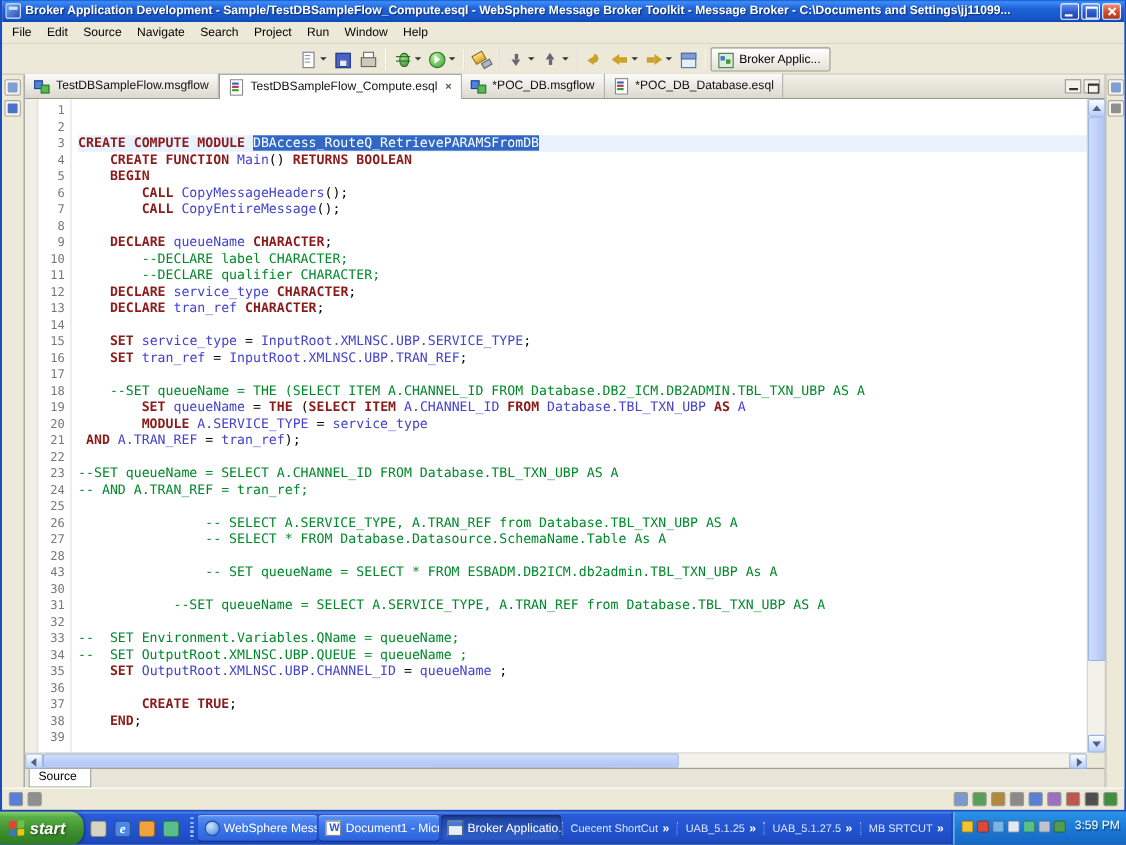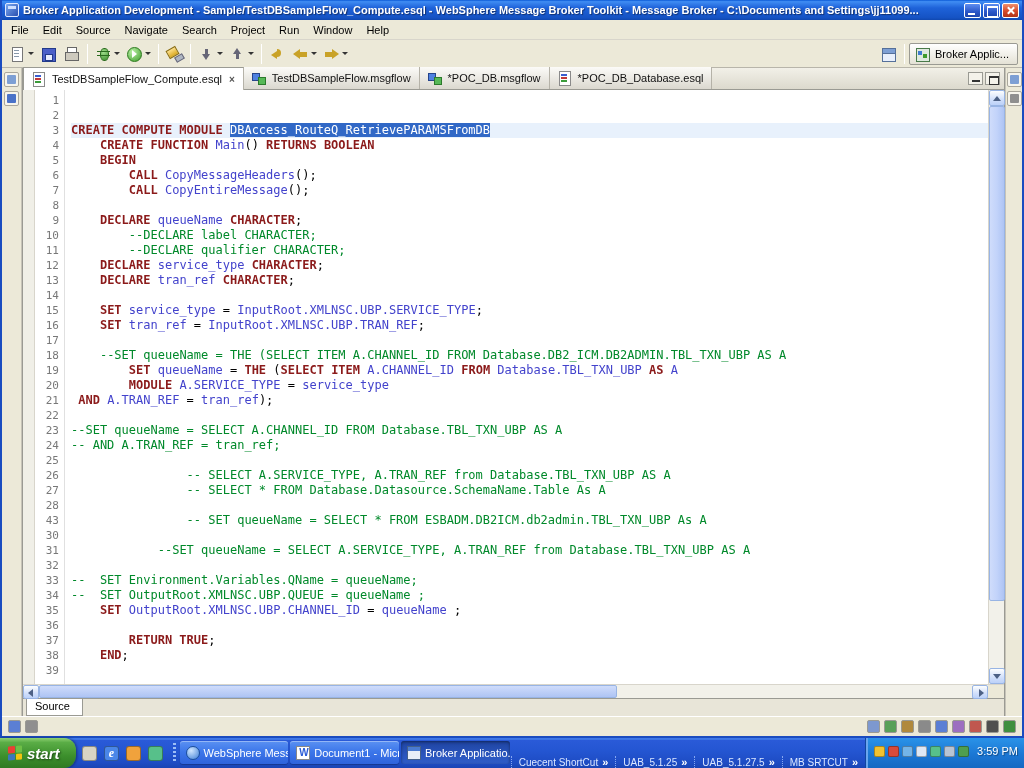--- a/index.html
+++ b/index.html
@@ -19,21 +19,21 @@
     background:linear-gradient(#5e8ef0,#2a56c8 60%,#1e46ae); }
   .wbtn.close { background:linear-gradient(#f0906e,#d6492a 55%,#b03418); }
   .wbtn.min::after { content:""; position:absolute; left:3px; bottom:2px; width:7px; height:2px; background:#fff; }
   .wbtn.max::after { content:""; position:absolute; left:3px; top:2px; width:9px; height:8px; border:1px solid #fff; border-top:2px solid #fff; }
   .wbtn.close::before,.wbtn.close::after { content:""; position:absolute; left:7px; top:2px; width:2px; height:9px; background:#fff; }
   .wbtn.close::before { transform:rotate(45deg); } .wbtn.close::after { transform:rotate(-45deg); }
 
   .menubar { height:20px; flex:none; display:flex; align-items:center; background:#ece9d8; border-bottom:1px solid #d8d5cb; padding-left:2px; }
   .menu-item { font-size:11px; color:#000; padding:2px 7px; cursor:default; }
 
-  .toolbar { height:28px; flex:none; display:flex; align-items:center; justify-content:space-between; background:#ece9d8; border-bottom:1px solid #b8b5aa; padding:0 4px; }
+  .toolbar { height:28px; flex:none; display:flex; align-items:center; justify-content:center; background:#ece9d8; border-bottom:1px solid #b8b5aa; padding:0 4px; }
   .tb-icons { display:flex; align-items:center; }
   .tb-btn { display:inline-flex; align-items:center; padding:2px; border:1px solid transparent; border-radius:2px; }
   .tb-caret { width:0; height:0; border-top:3px solid #333; border-left:3px solid transparent; border-right:3px solid transparent; margin-left:2px; }
   .tb-sep { width:1px; height:20px; background:#aca899; border-right:1px solid #fff; margin:0 4px; }
   .tico { width:17px; height:16px; position:relative; display:inline-block; }
 
   [data-icon="new-wizard-icon"]::before { content:""; position:absolute; left:3px; top:1px; width:9px; height:13px; background:#fff; border:1px solid #777; }
   [data-icon="new-wizard-icon"]::after { content:""; position:absolute; left:5px; top:4px; width:5px; height:1px; background:#8899aa; box-shadow:0 3px 0 #8899aa,0 6px 0 #8899aa; }
   [data-icon="save-icon"]::before { content:""; position:absolute; left:2px; top:2px; width:12px; height:12px; background:#4a5fc8; border:1px solid #233a8a; }
   [data-icon="save-icon"]::after { content:""; position:absolute; left:5px; top:8px; width:6px; height:5px; background:#e6ecff; border:1px solid #233a8a; }
@@ -140,21 +140,21 @@
   .taskbtn { flex:0 1 112px; display:flex; align-items:center; gap:4px; height:23px; margin:3px 1px; padding:0 6px; border-radius:3px;
     background:linear-gradient(#5b91f2,#3d77ea 45%,#2e63dc); box-shadow:inset 0 1px 0 rgba(255,255,255,.35),0 1px 1px rgba(0,0,0,.25);
     color:#fff; font-size:11px; white-space:nowrap; overflow:hidden; }
   .taskbtn.active { background:linear-gradient(#1e43a0,#2a55bd 60%,#2e5cc8); box-shadow:inset 0 1px 3px rgba(0,0,0,.45); }
   .task-ico { width:14px; height:14px; flex:none; position:relative; }
   [data-icon="websphere-icon"] { border-radius:50%; background:radial-gradient(circle at 35% 30%,#cfe6ff,#3e7fd6); border:1px solid #1d4f9a; }
   [data-icon="word-icon"] { background:#fff; border:1px solid #888; }
   [data-icon="word-icon"]::after { content:"W"; position:absolute; left:2px; top:1px; color:#2a5bd7; font-weight:bold; font-size:10px; line-height:1; }
   [data-icon="broker-icon"] { background:#e8eef8; border:1px solid #44608a; }
   [data-icon="broker-icon"]::before { content:""; position:absolute; left:0; top:0; right:0; height:4px; background:#4a7ad0; }
-  .deskbands { flex:none; display:flex; align-items:flex-end; }
+  .deskbands { flex:none; display:flex; align-items:center; }
   .deskband { display:flex; align-items:center; gap:4px; padding:0 7px; border-left:1px dotted #86a7f2; color:#dbe7ff; font-size:10px; white-space:nowrap; }
   .chev { color:#fff; font-size:11px; font-weight:bold; }
   .tray { flex:none; display:flex; align-items:center; padding:0 6px 4px 8px;
     background:linear-gradient(180deg,#2a93e8,#1b77d4 55%,#1568c2); border-left:1px solid #1246a0; box-shadow:inset 2px 0 0 #6aa6ee; }
   .tray-icons { display:flex; align-items:center; gap:3px; }
   .trico { width:11px; height:11px; border-radius:2px; border:1px solid rgba(0,0,0,.3); }
   .clock { color:#fff; font-size:11px; margin-left:8px; text-shadow:1px 1px 1px rgba(0,0,0,.4); }
 </style>
 </head>
 <body>
@@ -249,28 +249,28 @@
             <span class="strip-ico" style="background: rgb(125, 159, 212);"></span>
           </span>
           <span class="strip-btn">
             <span class="strip-ico" style="background: rgb(74, 114, 200);"></span>
           </span>
         </div>
 
       <div class="editor-area">
         <div class="tabrow">
           <div class="tabs" id="tabs">
+              <div class="tab">
+                <span class="ticon" data-icon="msgflow-icon"></span>
+                <span class="tab-label">TestDBSampleFlow.msgflow</span>
+              </div>
               <div class="tab active">
                 <span class="ticon" data-icon="esql-file-icon"></span>
                 <span class="tab-label">TestDBSampleFlow_Compute.esql</span>
                 <span class="tab-close">×</span>
-              </div>
-              <div class="tab">
-                <span class="ticon" data-icon="msgflow-icon"></span>
-                <span class="tab-label">TestDBSampleFlow.msgflow</span>
               </div>
               <div class="tab">
                 <span class="ticon" data-icon="msgflow-icon"></span>
                 <span class="tab-label">*POC_DB.msgflow</span>
               </div>
               <div class="tab">
                 <span class="ticon" data-icon="esql-file-icon"></span>
                 <span class="tab-label">*POC_DB_Database.esql</span>
               </div>
             </div>
@@ -353,21 +353,21 @@
               <div class="cline"><span class="s-p">                </span><span class="s-c">-- SELECT * FROM Database.Datasource.SchemaName.Table As A</span></div>
               <div class="cline">&nbsp;</div>
               <div class="cline"><span class="s-p">                </span><span class="s-c">-- SET queueName = SELECT * FROM ESBADM.DB2ICM.db2admin.TBL_TXN_UBP As A</span></div>
               <div class="cline">&nbsp;</div>
               <div class="cline"><span class="s-p">            </span><span class="s-c">--SET queueName = SELECT A.SERVICE_TYPE, A.TRAN_REF from Database.TBL_TXN_UBP AS A</span></div>
               <div class="cline">&nbsp;</div>
               <div class="cline"><span class="s-c">--  SET Environment.Variables.QName = queueName;</span></div>
               <div class="cline"><span class="s-c">--  SET OutputRoot.XMLNSC.UBP.QUEUE = queueName ;</span></div>
               <div class="cline"><span class="s-p">    </span><span class="s-k">SET </span><span class="s-i">OutputRoot.XMLNSC.UBP.CHANNEL_ID</span><span class="s-p"> = </span><span class="s-i">queueName</span><span class="s-p"> ;</span></div>
               <div class="cline">&nbsp;</div>
-              <div class="cline"><span class="s-p">        </span><span class="s-k">RETURN TRUE</span><span class="s-p">;</span></div>
+              <div class="cline"><span class="s-p">        </span><span class="s-k">CREATE TRUE</span><span class="s-p">;</span></div>
               <div class="cline"><span class="s-p">    </span><span class="s-k">END</span><span class="s-p">;</span></div>
             </div>
           <div class="sb-v">
             <span class="sb-btn up"></span>
             <span class="sb-track">
               <span class="sb-thumb"></span>
             </span>
             <span class="sb-btn down"></span>
           </div>
         </div>

